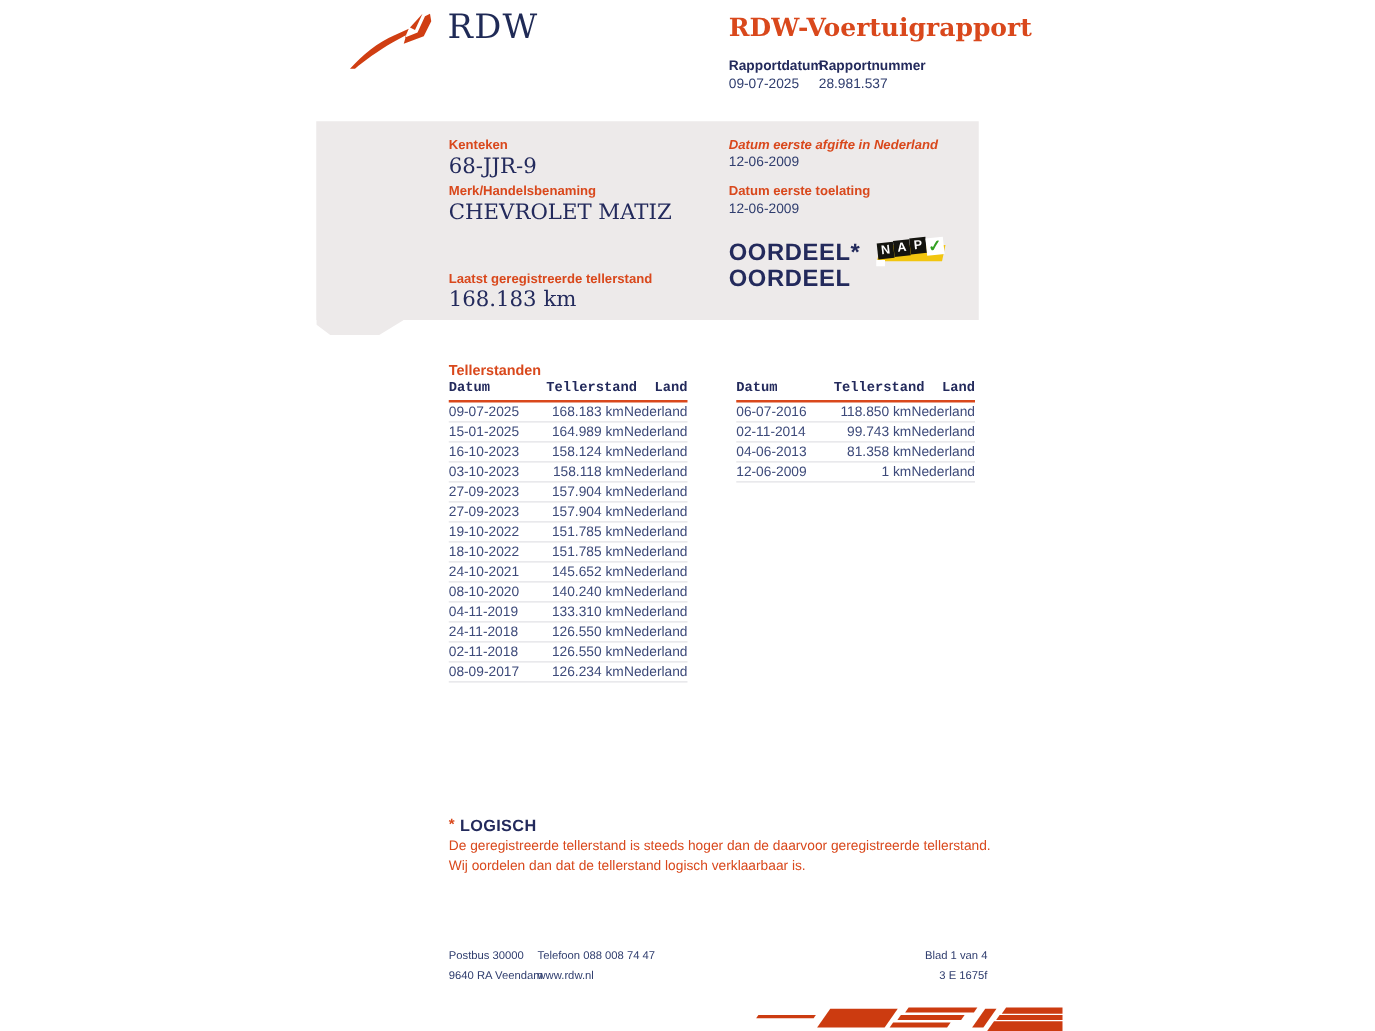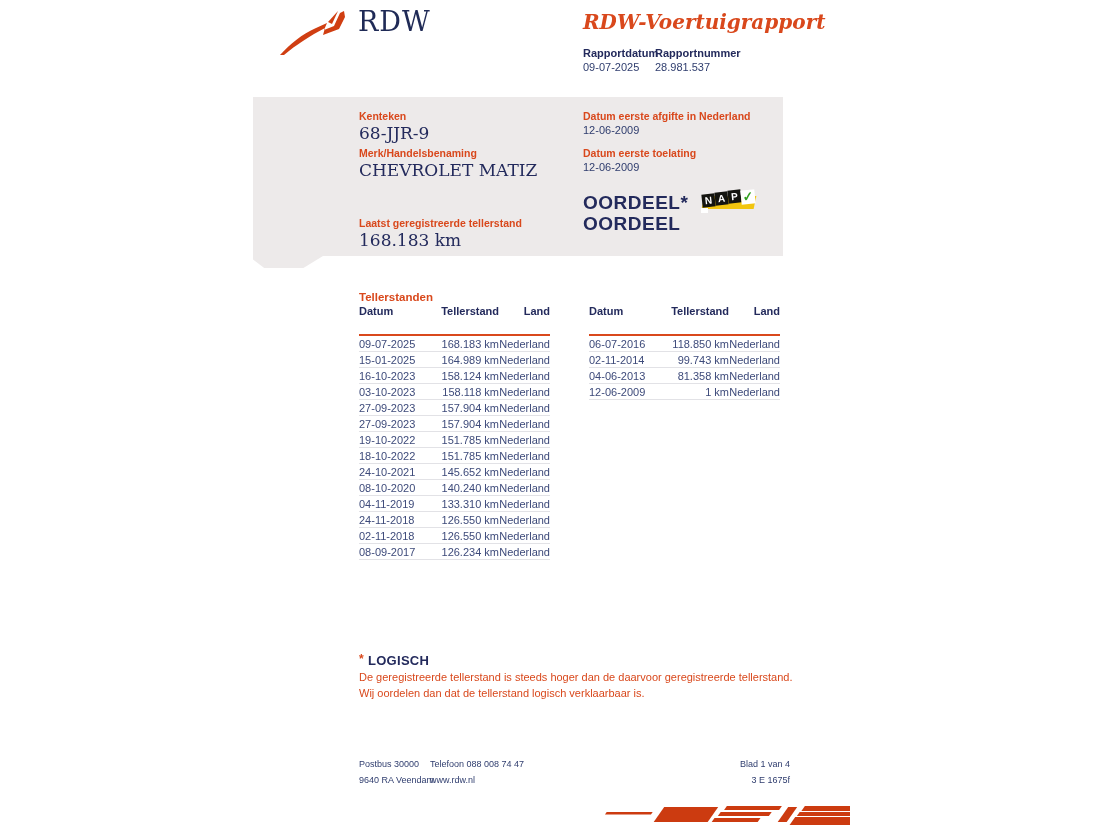--- a/index.html
+++ b/index.html
@@ -3,21 +3,21 @@
 <meta charset="utf-8">
 <style>
   html,body{margin:0;padding:0;}
   body{
     width:1100px;height:825px;position:relative;background:#ffffff;
     font-family:"Liberation Sans",sans-serif;color:#232a5c;overflow:hidden;
   }
   .abs{position:absolute;}
   
   .brand-word{font-family:"DejaVu Serif",serif;font-size:27px;color:#1f2a56;letter-spacing:1px;}
-  .report-title{font-family:"DejaVu Serif",serif;font-size:20px;font-weight:bold;color:#d9481c;font-style:italic;}
+  .report-title{font-family:"DejaVu Serif",serif;font-size:20px;font-weight:bold;color:#d9481c;}
   .meta-label{font-size:11px;font-weight:bold;color:#232a5c;}
   .meta-value{font-size:11px;color:#2f3d6e;}
   
   .vbox{left:253px;top:97px;width:530px;height:159px;background:#edeaea;}
   .vbox-tab{left:253px;top:256px;width:70px;height:12px;background:#edeaea;
     clip-path:polygon(0 0,100% 0,72% 100%,16% 100%,0 30%);}
   .field-label{font-size:10.5px;font-weight:bold;color:#d9481c;}
   .field-value-serif{font-family:"DejaVu Serif",serif;font-size:17px;color:#232a5c;}
   .field-value-sans{font-size:11px;color:#2f3d6e;}
   .verdict{font-size:19px;line-height:21px;font-weight:bold;color:#232a5c;letter-spacing:.5px;}
@@ -27,21 +27,21 @@
     transform:skewX(-12deg);}
   .nap .sq{position:absolute;width:13px;height:13px;background:#14140f;color:#fff;
     font-size:10px;font-weight:bold;text-align:center;line-height:13px;transform:rotate(-6deg);}
   .nap .chk{position:absolute;width:14px;height:14px;background:#fff;color:#33a021;
     font-size:13px;font-weight:bold;text-align:center;line-height:14px;transform:rotate(-6deg);}
   .nap .foot{position:absolute;left:2px;top:20px;width:7px;height:5px;background:#fff;}
   
   .otable{width:191px;font-size:11px;color:#3d4a7a;}
   .section-title{font-size:11.5px;font-weight:bold;color:#d9481c;}
   .thead{display:flex;font-weight:bold;color:#232a5c;border-bottom:2px solid #d9481c;
-    padding-bottom:17px;}
+    padding-bottom:3px;font-family:Liberation Mono, monospace;}
   .trow{display:flex;height:15px;align-items:center;border-bottom:1px solid #e2e2e6;}
   .c-datum{width:78px;text-align:left;}
   .c-teller{width:62px;text-align:right;}
   .c-land{flex:1;text-align:right;}
   
   .note-head{font-size:13px;font-weight:bold;color:#232a5c;letter-spacing:.3px;}
   .note-star{color:#d9481c;font-size:12px;vertical-align:2px;}
   .note-text{font-size:11px;line-height:16px;color:#d9481c;width:445px;}
   
   .foot-text{font-size:9px;color:#2f3d6e;text-align:center;}
@@ -70,21 +70,21 @@
 
 <div class="abs field-label" style="left:359px;top:110px;">Kenteken</div>
 <div class="abs field-value-serif" style="left:359px;top:123px;">68-JJR-9</div>
 
 <div class="abs field-label" style="left:359px;top:147px;">Merk/Handelsbenaming</div>
 <div class="abs field-value-serif" style="left:359px;top:160px;">CHEVROLET MATIZ</div>
 
 <div class="abs field-label" style="left:359px;top:217px;">Laatst geregistreerde tellerstand</div>
 <div class="abs field-value-serif" style="left:359px;top:230px;">168.183 km</div>
 
-<div class="abs field-label" style="left:583px;top:110px;">Datum eerste afgifte in Nederland</div>
+<div class="abs field-label" style="left:583px;top:110px;font-style:italic;">Datum eerste afgifte in Nederland</div>
 <div class="abs field-value-sans" style="left:583px;top:124px;">12-06-2009</div>
 
 <div class="abs field-label" style="left:583px;top:147px;">Datum eerste toelating</div>
 <div class="abs field-value-sans" style="left:583px;top:161px;">12-06-2009</div>
 
 <div class="abs verdict" style="left:583px;top:192px;">
   <div>OORDEEL*</div>
   <div>OORDEEL</div>
 </div>
 

